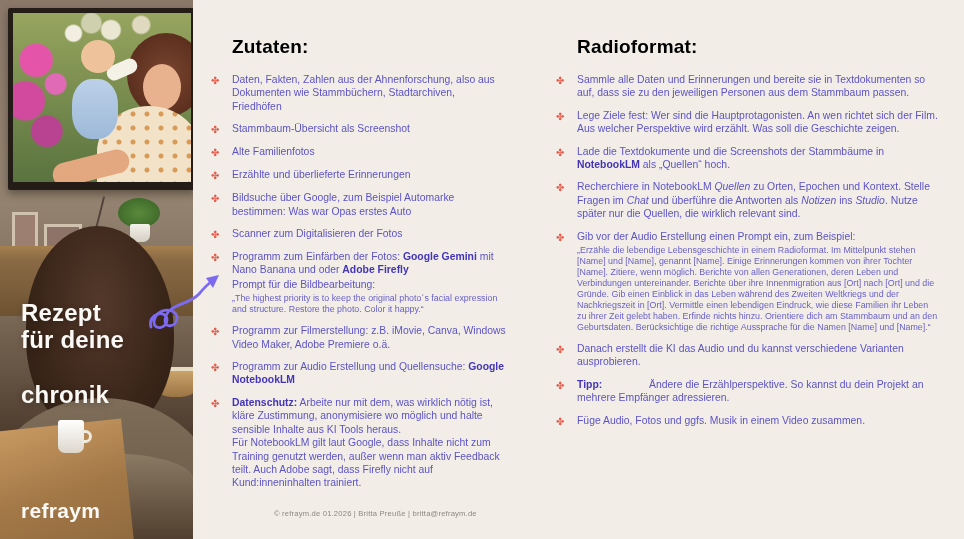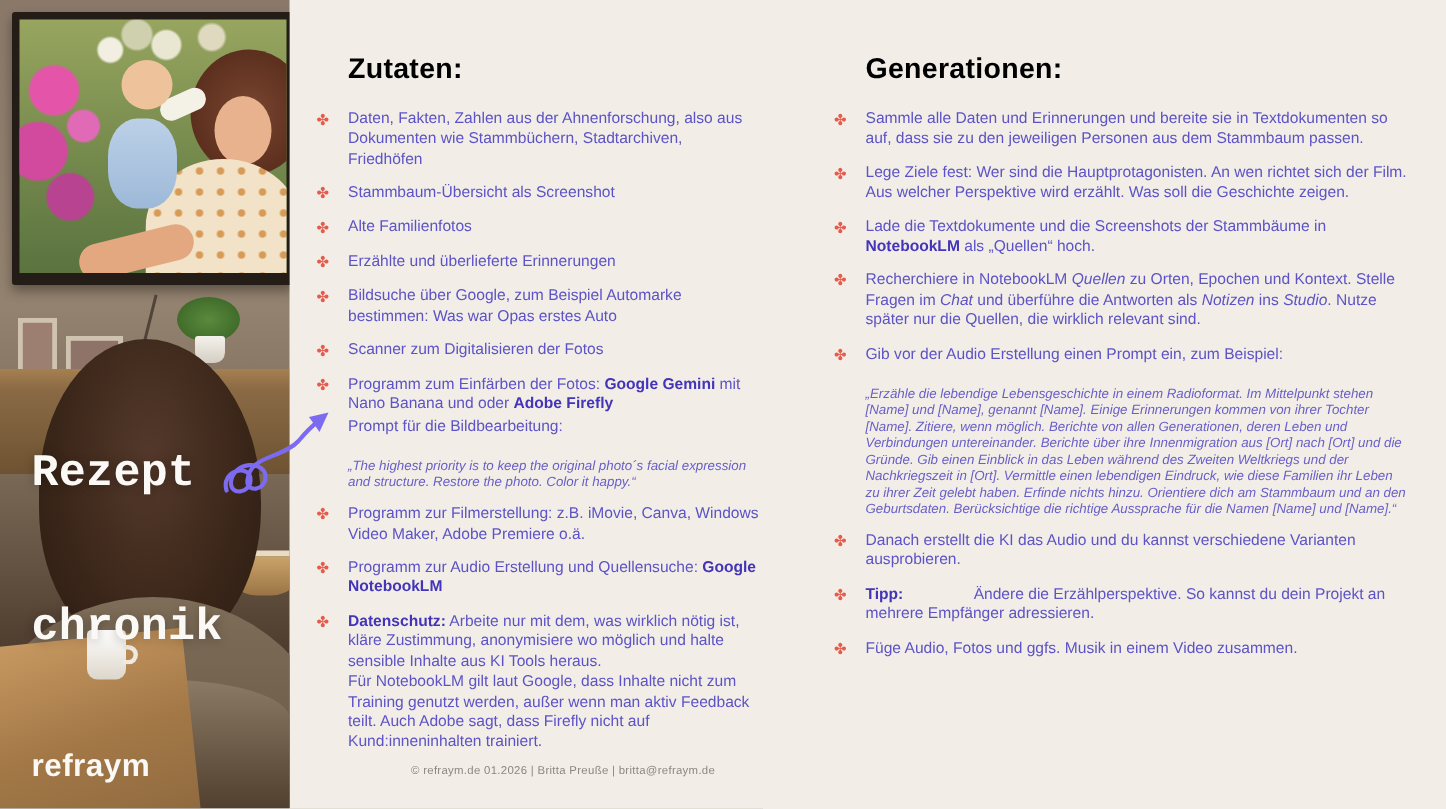--- a/index.html
+++ b/index.html
@@ -69,41 +69,41 @@
            transform:rotate(-6deg); }
   .mug { position:absolute; left:58px; bottom:86px; width:26px; height:33px;
          border-radius:3px 3px 7px 7px; background:linear-gradient(#ffffff,#ddd6cb); }
   .mug-handle { position:absolute; left:82px; bottom:96px; width:10px; height:13px;
                 border:3px solid #efeae1; border-left:none; border-radius:0 7px 7px 0; }
   .bowl { position:absolute; right:-10px; bottom:142px; width:54px; height:26px;
           border-radius:4px 4px 26px 26px; background:linear-gradient(#caa36a,#9a7444);
           box-shadow:0 -5px 0 -1px #e8ddc2; }
 
   .photo-title { position:absolute; left:21px; top:299px; z-index:5;
-                 color:#fbf9f6; font-size:30px; font-weight:800; line-height:1.14;
-                 letter-spacing:.2px; text-shadow:0 1px 7px rgba(0,0,0,.28);font-family:Liberation Mono, monospace; }
+                 color:#fbf9f6; font-size:24px; font-weight:800; line-height:1.14;
+                 letter-spacing:.2px; text-shadow:0 1px 7px rgba(0,0,0,.28); }
   .photo-logo { position:absolute; left:21px; bottom:16px; z-index:5;
                 color:#fbf9f6; font-size:21px; font-weight:800; letter-spacing:.3px; }
 
   
   .doodle { position:absolute; left:146px; top:266px; z-index:6; }
 
   
   .content { position:relative; flex:1; height:539px; }
   .col { position:absolute; top:36px; }
   .col-1 { left:18px;  width:296px; }
   .col-2 { left:363px; width:382px; }
   .col h2 { font-size:19px; font-weight:800; letter-spacing:.2px; margin:0 0 15px 21px; }
   .item { display:flex; margin-bottom:9px; }
   .bullet { width:21px; flex-shrink:0; font-size:10px; line-height:13px; padding-top:1px; }
   .body  { font-size:10.4px; line-height:13.4px; }
   .body .b { font-weight:bold;margin-top:32px; }
   .body .i { font-style:italic; }
   .note  { font-size:10.4px; line-height:13.4px; margin-top:1px; }
-  .quote { font-size:8.9px; line-height:11px; font-style:italic; margin-top:14px; opacity:.92; }
+  .quote { font-size:8.9px; line-height:11px; margin-top:2px; opacity:.92; }
   .footer { position:absolute; left:39px; top:509px; font-size:7.6px; color:#8d8780; letter-spacing:.2px;padding-left:42px; }
 </style>
 </head>
 <body>
 
 <div class="slide" style="background: rgb(242, 238, 231);">
 
   <aside class="photo">
     <div class="tv">
       <div class="tv-screen">
@@ -122,21 +122,21 @@
     <div class="plant-leaves"></div>
     <div class="plant-pot"></div>
     <div class="sideboard"></div>
     <div class="bowl"></div>
     <div class="head"></div>
     <div class="shoulders"></div>
     <div class="cushion"></div>
     <div class="table"></div>
     <div class="mug"></div>
     <div class="mug-handle"></div>
-    <div class="photo-title" style="color: rgb(251, 249, 246);"><span>Rezept</span><br><br><br><span>chronik</span></div>
+    <div class="photo-title" style="color: rgb(251, 249, 246);"><span>Rezept</span><br><span>für deine</span><br><br><span>chronik</span></div>
     <div class="photo-logo">refraym</div>
   </aside>
 
   <svg class="doodle" width="84" height="78" viewBox="0 0 84 78">
     <path d="M5,61 C1,47 21,43 21,54 C21,63 7,65 8,55 C10,41 31,41 31,52 C31,61 18,63 19,54 C21,37 42,40 53,28 C58,22 62,18 66,15" fill="none" stroke="#7c6bf0" stroke-width="2.8" stroke-linecap="round"></path>
     <path d="M73,9 L60,12 L67,22 Z" fill="#7c6bf0"></path>
   </svg>
 
   <main class="content">
     <section class="col col-1">
@@ -176,21 +176,21 @@
         <div class="item">
           <span class="bullet" style="color: rgb(229, 92, 77);">✤</span>
           <div class="body"><span style="color: rgb(93, 83, 198);">Programm zur Audio Erstellung und Quellensuche: </span><span class="b" style="color: rgb(67, 52, 184);">Google NotebookLM</span></div>
         </div>
         <div class="item">
           <span class="bullet" style="color: rgb(229, 92, 77);">✤</span>
           <div class="body"><span class="b" style="color: rgb(67, 52, 184);">Datenschutz:</span><span style="color: rgb(93, 83, 198);"> Arbeite nur mit dem, was wirklich nötig ist, kläre Zustimmung, anonymisiere wo möglich und halte sensible Inhalte aus KI Tools heraus.</span><br><span style="color: rgb(93, 83, 198);">Für NotebookLM gilt laut Google, dass Inhalte nicht zum Training genutzt werden, außer wenn man aktiv Feedback teilt. Auch Adobe sagt, dass Firefly nicht auf Kund:inneninhalten trainiert.</span></div>
         </div>
       </section>
     <section class="col col-2">
-        <h2>Generationen:</h2>
+        <h2>Radioformat:</h2>
         <div class="item">
           <span class="bullet" style="color: rgb(229, 92, 77);">✤</span>
           <div class="body"><span style="color: rgb(93, 83, 198);">Sammle alle Daten und Erinnerungen und bereite sie in Textdokumenten so auf, dass sie zu den jeweiligen Personen aus dem Stammbaum passen.</span></div>
         </div>
         <div class="item">
           <span class="bullet" style="color: rgb(229, 92, 77);">✤</span>
           <div class="body"><span style="color: rgb(93, 83, 198);">Lege Ziele fest: Wer sind die Hauptprotagonisten. An wen richtet sich der Film. Aus welcher Perspektive wird erzählt. Was soll die Geschichte zeigen.</span></div>
         </div>
         <div class="item">
           <span class="bullet" style="color: rgb(229, 92, 77);">✤</span>

